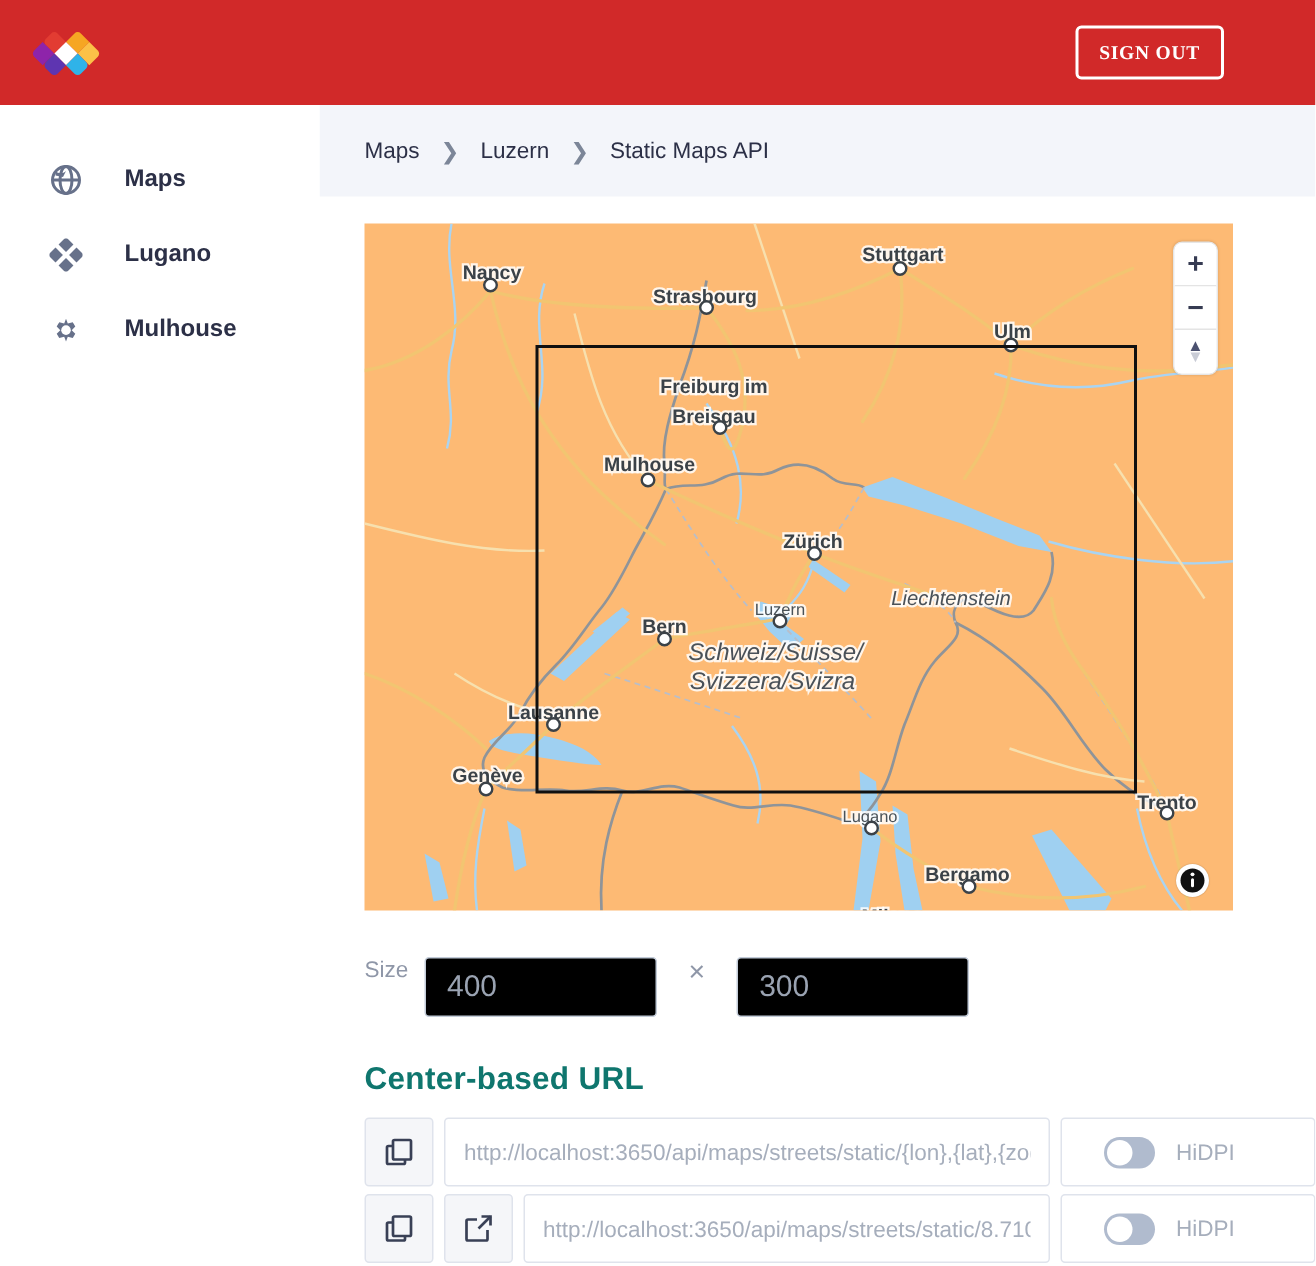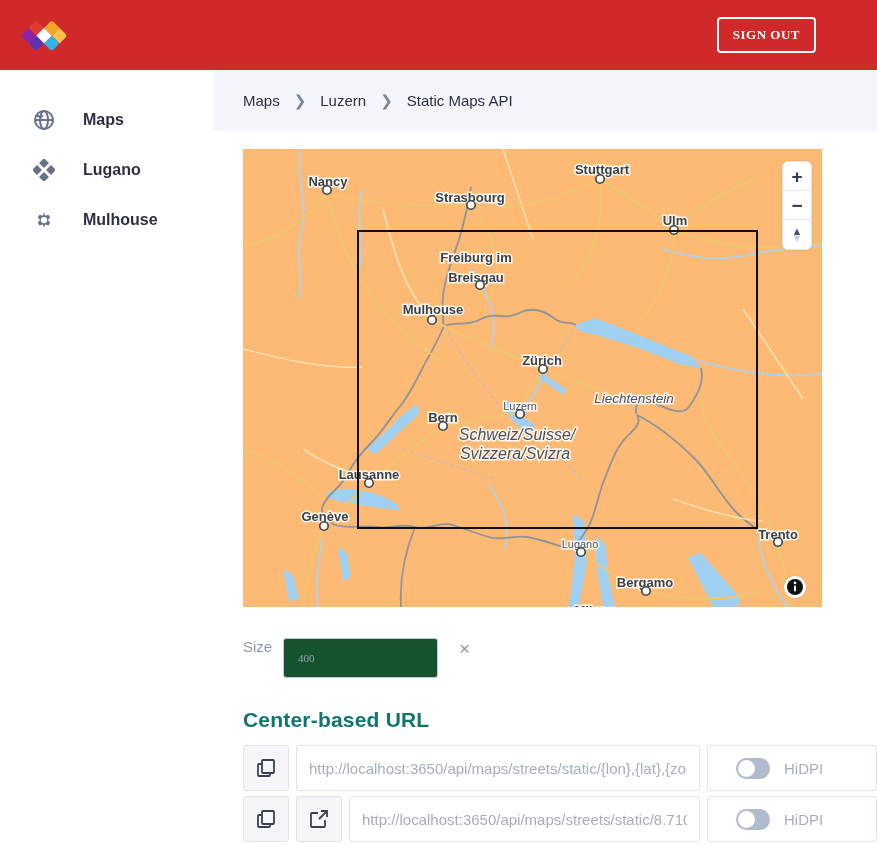--- a/index.html
+++ b/index.html
@@ -47,21 +47,21 @@
   .compass { display:flex; flex-direction:column; line-height:0.55; font-size:11px; }
   .compass .up { color:#4b5170; } .compass .dn { color:#c9ccd6; }
   .attrib { position:absolute; right:16px; bottom:9px; width:22px; height:22px; border-radius:50%;
     background:#fff; display:flex; align-items:center; justify-content:center; cursor:pointer;
     box-shadow:0 0 1px rgba(0,0,0,0.3); }
 
   
   .size-row { display:flex; align-items:flex-start; margin-top:31px; }
   .size-label { font-size:15px; color:#8f97a8; width:40px; }
   .size-input { width:155px; height:40px; border:1px solid #c2cbd8; border-radius:3px;
-    padding:0 14px; font-size:11px; color:#9aa3b2; font-family:Liberation Serif, serif; background:#14532d; }
+    padding:0 14px; font-size:20px; color:#9aa3b2; font-family:Liberation Sans, sans-serif; background:#000000; }
   .size-x { font-size:19px; color:#8f97a8; margin:0 21px; }
 
   
   .section-h { margin-top:30px; font-size:21px; font-weight:bold; color:#0f766e; letter-spacing:0.2px; }
   .url-row { display:flex; align-items:stretch; height:46px; margin-top:13px; }
   .url-row + .url-row { margin-top:5px; }
   .icon-btn { width:46px; height:46px; flex:none; background:#f5f6f9; border:1px solid #dfe3ec;
     border-radius:3px; display:flex; align-items:center; justify-content:center;
     margin-right:7px; cursor:pointer; }
   .url-input { height:46px; border:1px solid #dfe3ec; border-radius:3px; background:#fff;
@@ -275,20 +275,21 @@
               <rect x="8" y="7.5" width="2" height="6" rx="1" fill="#fff"></rect>
               <circle cx="9" cy="4.9" r="1.3" fill="#fff"></circle>
             </svg>
         </div>
       </div>
 
       <div class="size-row">
         <span class="size-label">Size</span>
         <input class="size-input" value="400" style="">
         <span class="size-x">×</span>
+        <input class="size-input" value="300" style="">
       </div>
 
       <div class="section-h">Center-based URL</div>
 
       <div class="url-row">
         <div class="icon-btn">
           <svg width="20" height="20" viewBox="0 0 20 20" fill="none" stroke="#394056" stroke-width="1.8">
               <rect x="6" y="2" width="12" height="13" rx="1"></rect>
               <path d="M14 15v2a1 1 0 0 1-1 1H3a1 1 0 0 1-1-1V7a1 1 0 0 1 1-1h3"></path>
             </svg>

